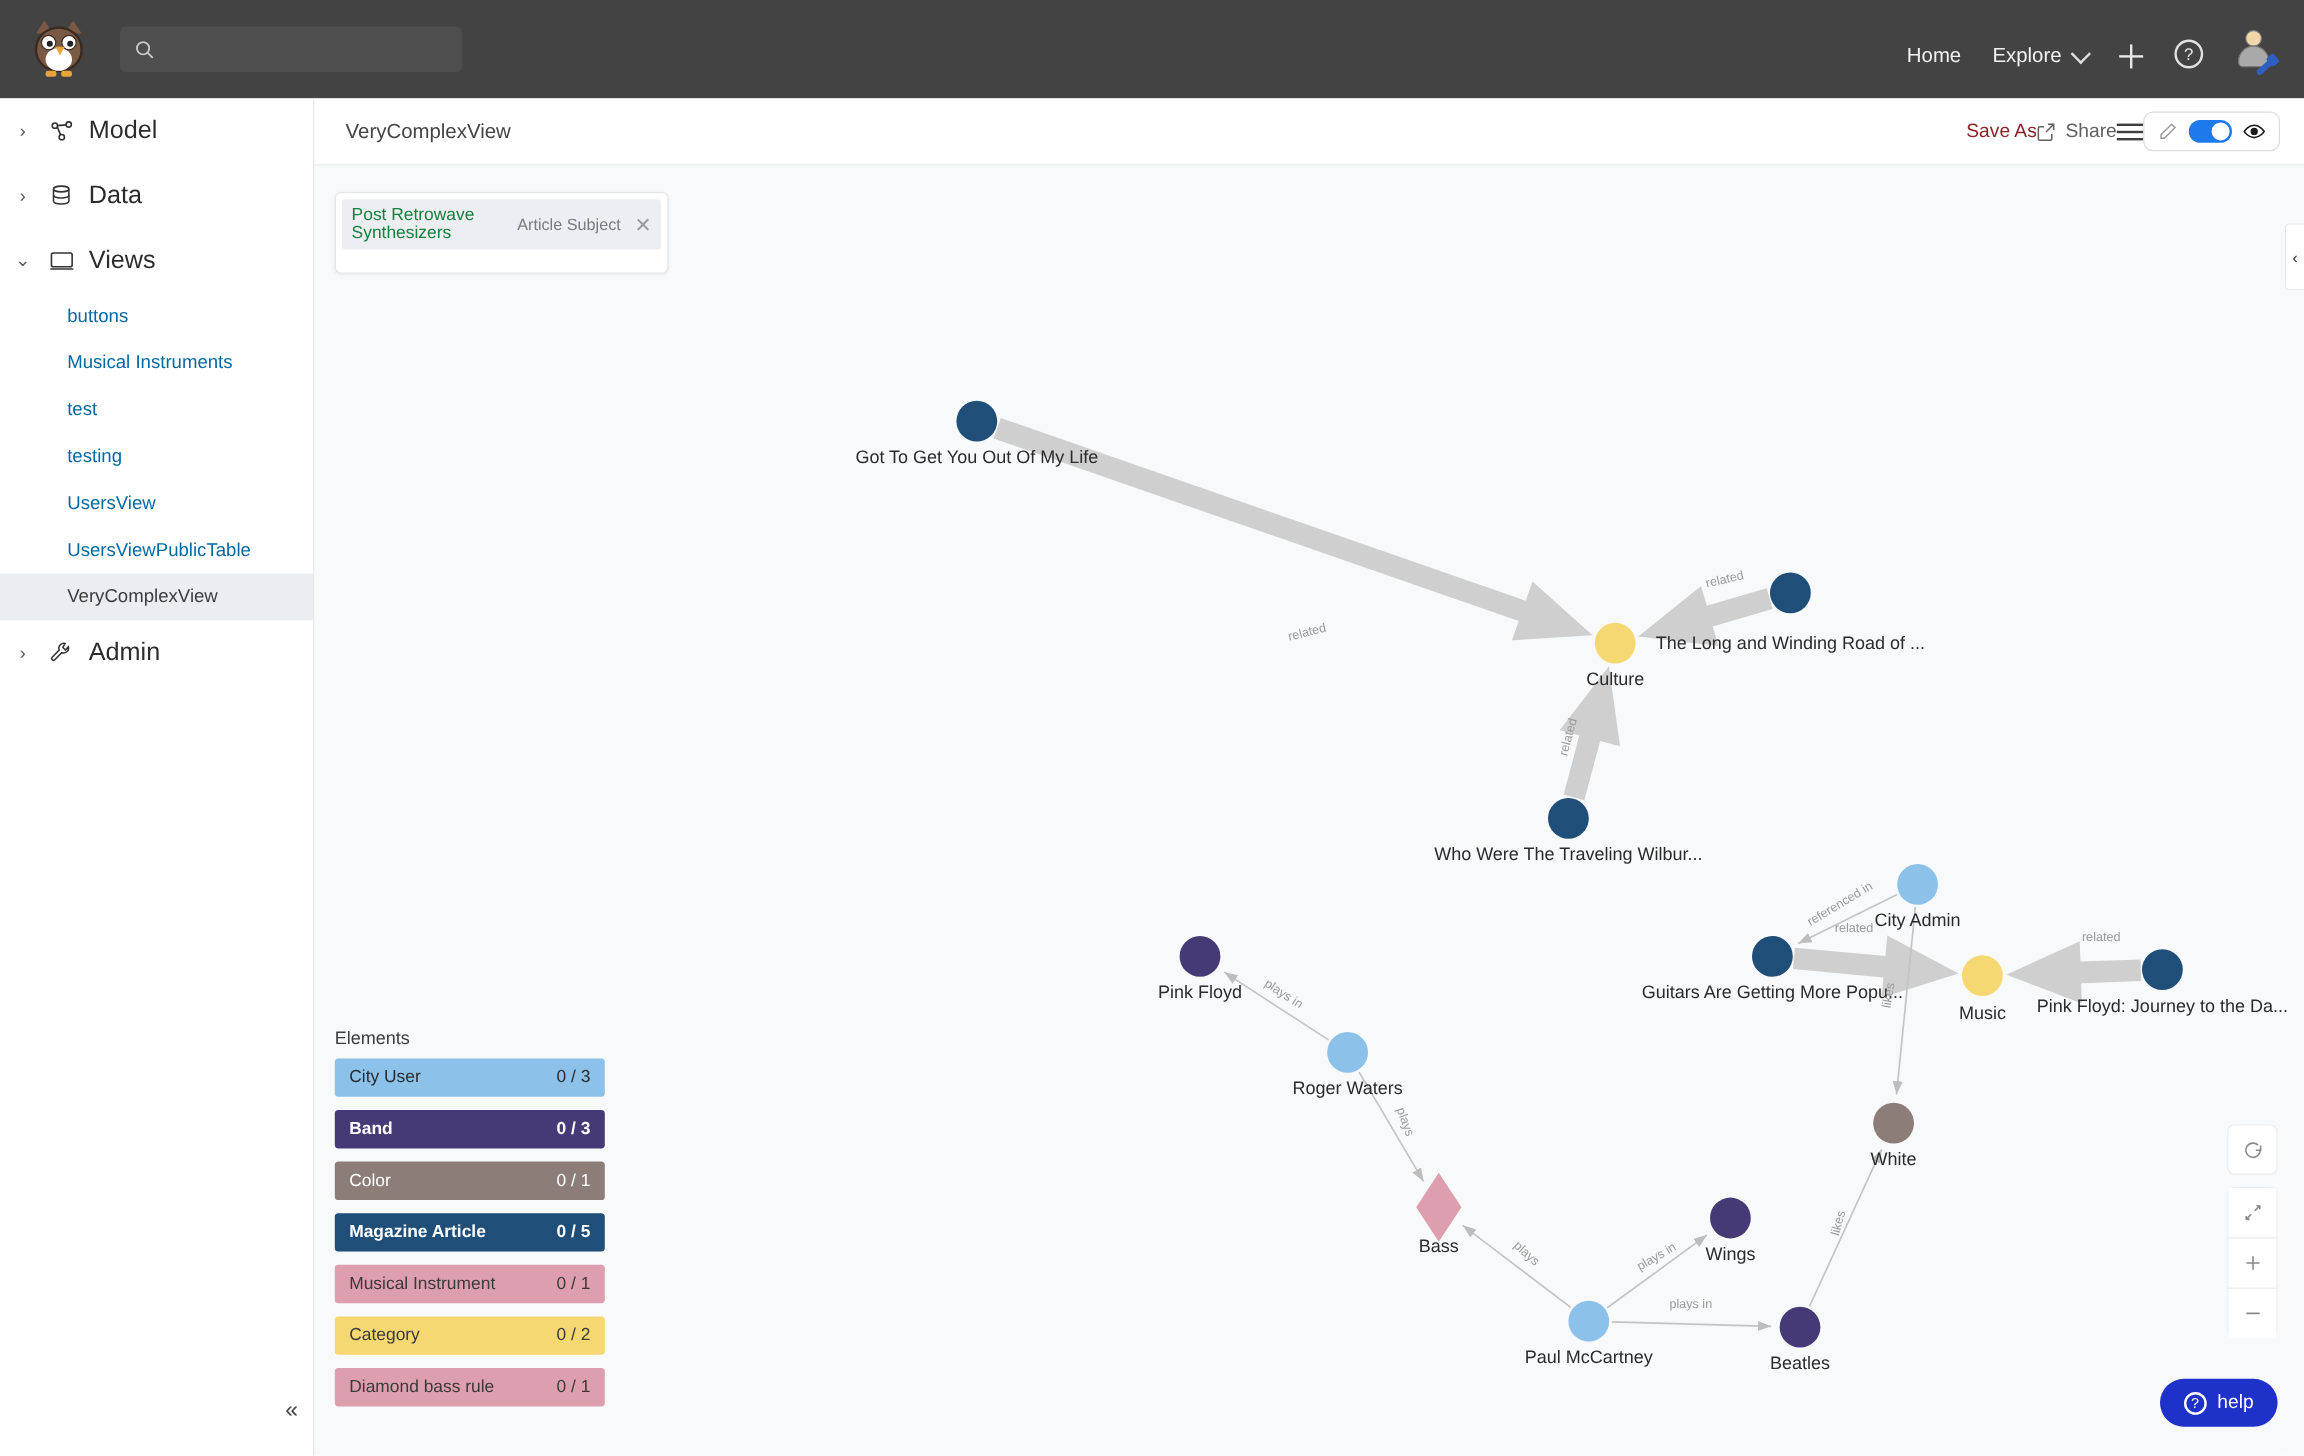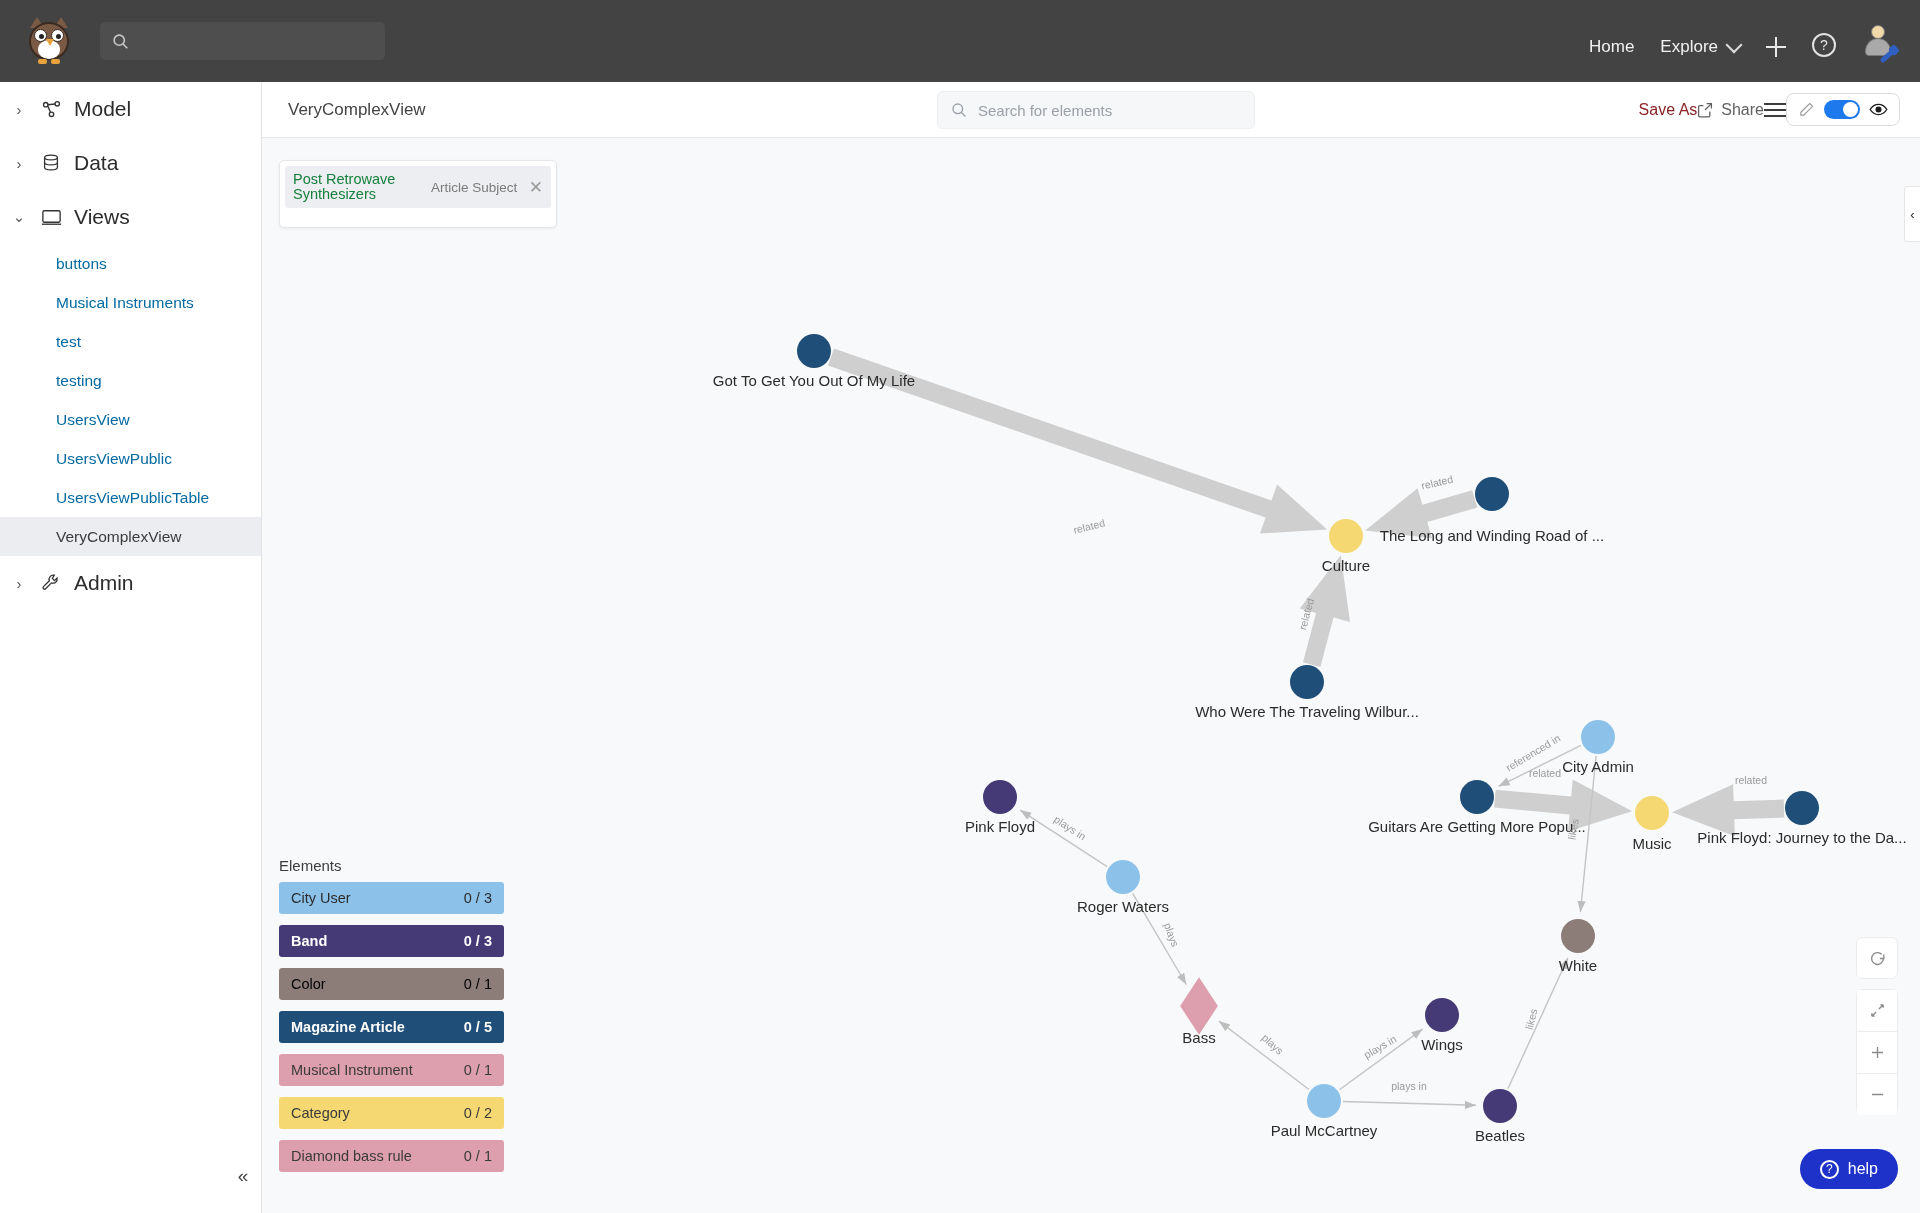--- a/index.html
+++ b/index.html
@@ -293,23 +293,20 @@
     <div class="view-item">
         <span>test</span>
       </div>
     <div class="view-item">
         <span>testing</span>
       </div>
     <div class="view-item">
         <span>UsersView</span>
       </div>
     <div class="view-item">
-        <span>UsersViewPublic</span>
-      </div>
-    <div class="view-item">
         <span>UsersViewPublicTable</span>
       </div>
     <div class="view-item active">
         <span>VeryComplexView</span>
       </div>
   </div>
 
   <div class="nav-group">
     <span class="caret">›</span>
     <span class="nav-icon">
@@ -321,27 +318,20 @@
   </div>
 
   <div class="sidebar-collapse">
     <span>«</span>
   </div>
 </div>
 
 <div class="view-toolbar">
   <span class="view-title">VeryComplexView</span>
 
-  <div class="elem-search">
-    <svg width="16" height="16" viewBox="0 0 20 20" fill="none" stroke="#9aa0a6">
-      <circle cx="8.5" cy="8.5" r="6" stroke-width="1.7"></circle>
-        <line x1="13" y1="13" x2="18" y2="18" stroke-width="1.7"></line>
-    </svg>
-    <input type="text" placeholder="Search for elements" style="">
-  </div>
 
   <div class="toolbar-right">
     <span class="save-as">Save As</span>
     <span class="share-btn">
       <svg width="16" height="16" viewBox="0 0 20 20" fill="none" stroke="#616161" stroke-width="1.6">
         <path d="M12 2h6v6"></path>
           <path d="M18 2l-8 8"></path>
           <path d="M16 12v5a1.5 1.5 0 0 1-1.5 1.5h-11A1.5 1.5 0 0 1 2 17V6a1.5 1.5 0 0 1 1.5-1.5H8"></path>
       </svg>
       <span>Share</span>
@@ -452,21 +442,21 @@
     <div class="legend-title">Elements</div>
     <div id="legend-rows">
         <div class="legend-row" style="background: rgb(140, 194, 234); color: rgb(43, 43, 43);">
           <span>City User</span>
           <span class="lcount">0 / 3</span>
         </div>
         <div class="legend-row" style="background: rgb(69, 58, 118); color: rgb(255, 255, 255); font-weight: bold;">
           <span>Band</span>
           <span class="lcount">0 / 3</span>
         </div>
-        <div class="legend-row" style="background: rgb(141, 125, 121); color: #000000;">
+        <div class="legend-row" style="background: rgb(141, 125, 121); color: #ffffff;">
           <span>Color</span>
           <span class="lcount">0 / 1</span>
         </div>
         <div class="legend-row" style="background: rgb(31, 78, 121); color: rgb(255, 255, 255); font-weight: bold;">
           <span>Magazine Article</span>
           <span class="lcount">0 / 5</span>
         </div>
         <div class="legend-row" style="background: rgb(221, 159, 174); color: rgb(58, 58, 58);">
           <span>Musical Instrument</span>
           <span class="lcount">0 / 1</span>

